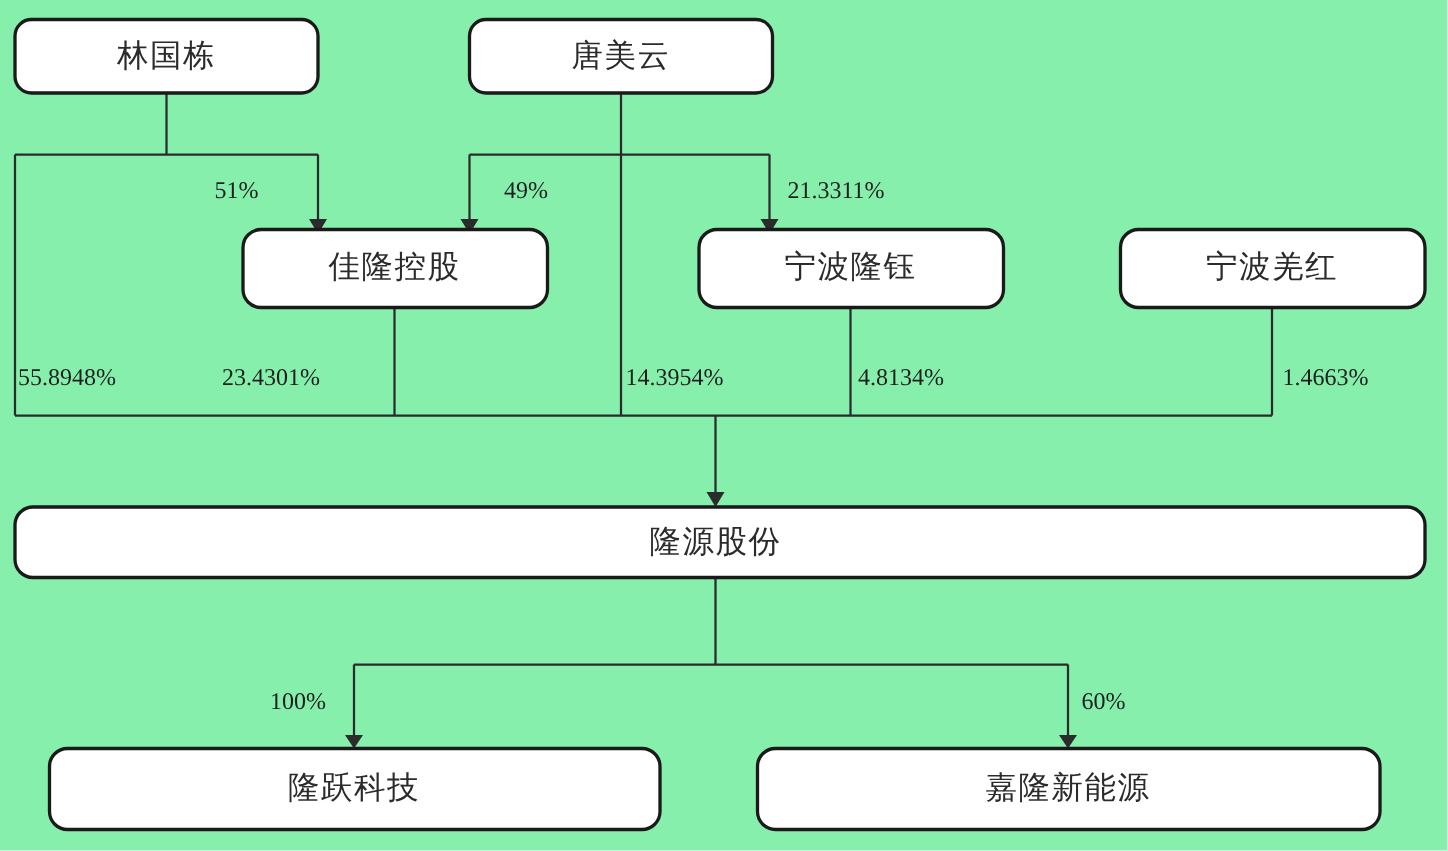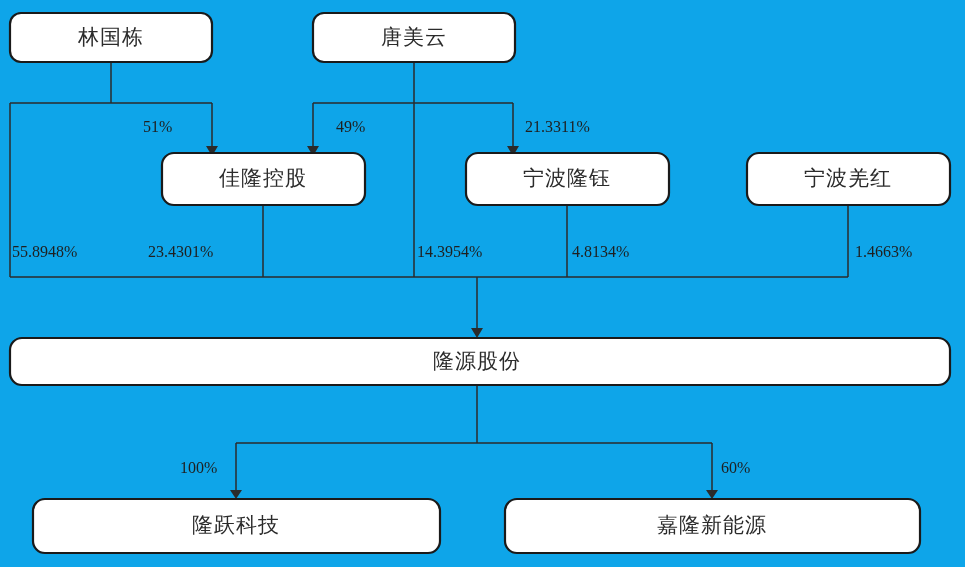--- a/index.html
+++ b/index.html
@@ -8,21 +8,21 @@
     padding: 0;
     background: #ffffff;
   }
   body {
     font-family: "Liberation Serif", "DejaVu Serif", serif;
   }
   #diagram-root {
     position: relative;
     width: 965px;
     height: 567px;
-    background: #0ea5e9;
+    background: #86efac;
     overflow: hidden;
     text-decoration: underline;
   }
   svg.diagram-svg {
     position: absolute;
     top: 0;
     left: 0;
     width: 965px;
     height: 567px;
   }

